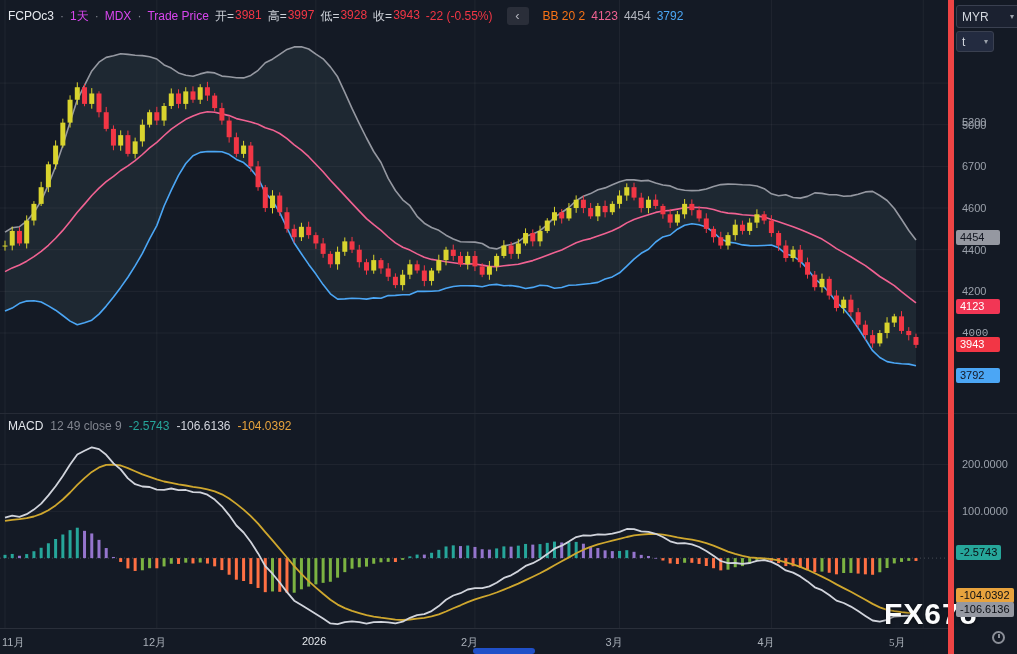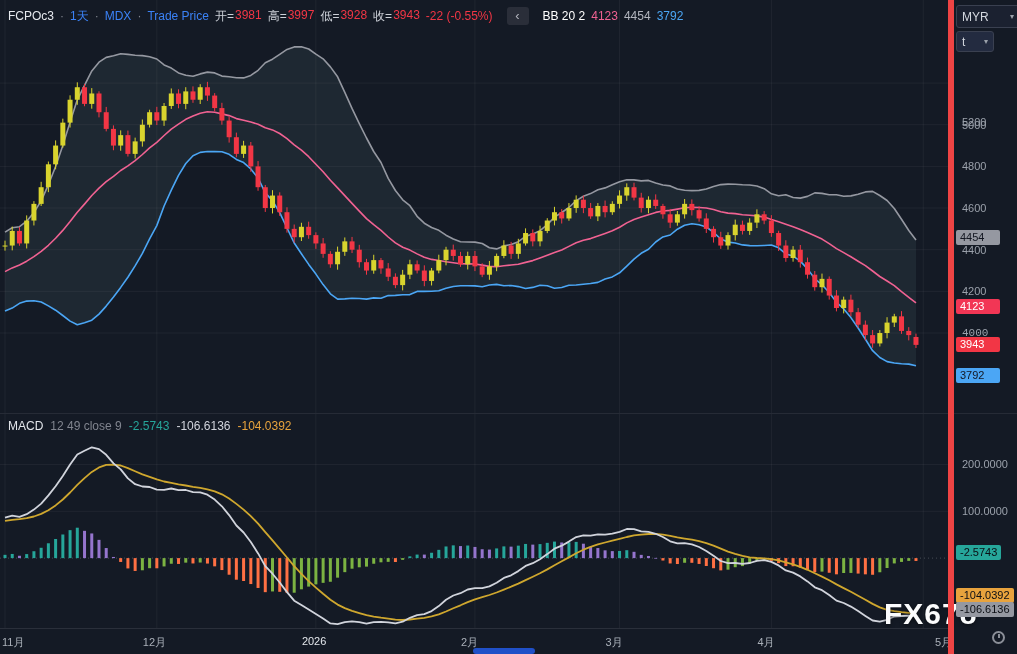--- a/index.html
+++ b/index.html
@@ -6,27 +6,27 @@
   html,body{background:#0b0e14}
   .root{position:relative;width:1017px;height:654px;background:#141a25;overflow:hidden;
         font-family:"Liberation Sans",sans-serif;color:#d1d4dc;-webkit-font-smoothing:antialiased}
   #plot-svg{position:absolute;left:0;top:0;z-index:1}
 
   
   .legend{position:absolute;left:8px;top:7px;display:flex;align-items:center;gap:6px;
           font-size:12px;z-index:5;white-space:nowrap}
   .sym{color:#e6e9ee}
   .dim{color:#81858f}
-  .itm{color:#3b82f6}
+  .itm{color:#d946ef}
   .ohlc{display:flex;gap:1px}
   .lbl{color:#cdd1d8}
   .red{color:#f23645}
   .collapse{background:#2a2e39;border:0;color:#b2b5be;border-radius:3px;width:22px;height:18px;
             font-size:13px;line-height:16px;cursor:pointer;margin-left:8px}
-  .bb-title{color:#ffffff;margin-left:8px}
+  .bb-title{color:#f97316;margin-left:8px}
   .bb-basis{color:#f06292}
   .bb-upper{color:#b2b5be}
   .bb-lower{color:#4ba6f5}
 
   
   .macd-legend{position:absolute;left:8px;top:419px;display:flex;align-items:center;gap:7px;
                font-size:12px;z-index:5;white-space:nowrap}
   .macd-t{color:#e2e5ea}
   .macd-p{color:#81858f}
   .v-hist{color:#26a69a}
@@ -530,21 +530,21 @@
       <span>MYR</span>
       <span class="caret">▾</span>
     </div>
     <div class="dd dd-unit">
       <span>t</span>
       <span class="caret">▾</span>
     </div>
     <div class="clock"></div>
   <div class="tick" style="top: 79px; margin-top: 36px;">5200</div>
       <div class="tick" style="top: 117.725px;">5000</div>
-      <div class="tick" style="top: 159.383px;">4800</div>
+      <div class="tick" style="top: 159.383px;">6700</div>
       <div class="tick" style="top: 201.041px;">4600</div>
       <div class="tick" style="top: 242.699px; text-align: center;">4400</div>
       <div class="tick" style="top: 284.358px;">4200</div>
       <div class="tick" style="top: 326.016px; font-family: Liberation Mono, monospace;">4000</div>
       <div class="tick" style="top: 457.477px;">200.0000</div>
       <div class="tick" style="top: 504.295px;">100.0000</div>
       <div class="tag" style="top: 230.452px; background: rgb(149, 152, 161); color: rgb(19, 23, 34);">4454</div>
       <div class="tag" style="top: 299.396px; background: rgb(242, 54, 85); color: rgb(255, 255, 255);">4123</div>
       <div class="tag" style="top: 336.888px; background: rgb(242, 54, 69); color: rgb(255, 255, 255);">3943</div>
       <div class="tag" style="top: 368.34px; background: rgb(75, 166, 245); color: rgb(19, 23, 34);">3792</div>
@@ -553,20 +553,20 @@
       <div class="tag" style="top: 602.028px; background: rgb(149, 152, 161); color: rgb(11, 14, 20);">-106.6136</div>
     </div>
 
   <div class="time-axis" id="time-axis">
       <div class="tlabel" style="left: 2px;">11月</div>
       <div class="tlabel" style="left: 142.83px;">12月</div>
       <div class="tlabel strong" style="left: 301.89px;">2026</div>
       <div class="tlabel" style="left: 460.95px;">2月</div>
       <div class="tlabel" style="left: 605.55px;">3月</div>
       <div class="tlabel" style="left: 757.38px;">4月</div>
-      <div class="tlabel" style="left: 935px;">5月</div>
+      <div class="tlabel" style="left: 889px; font-family: Liberation Serif, serif;">5月</div>
     </div>
 
   <div class="watermark">FX678</div>
 
   <div class="blue-strip"></div>
 
 </div>
 
 </body></html>

